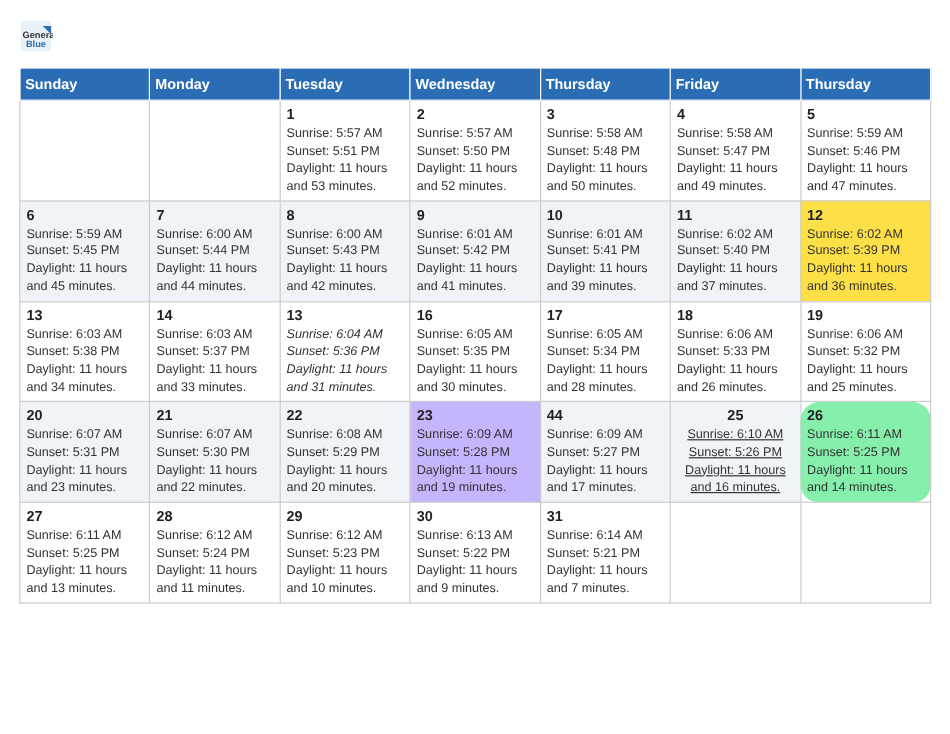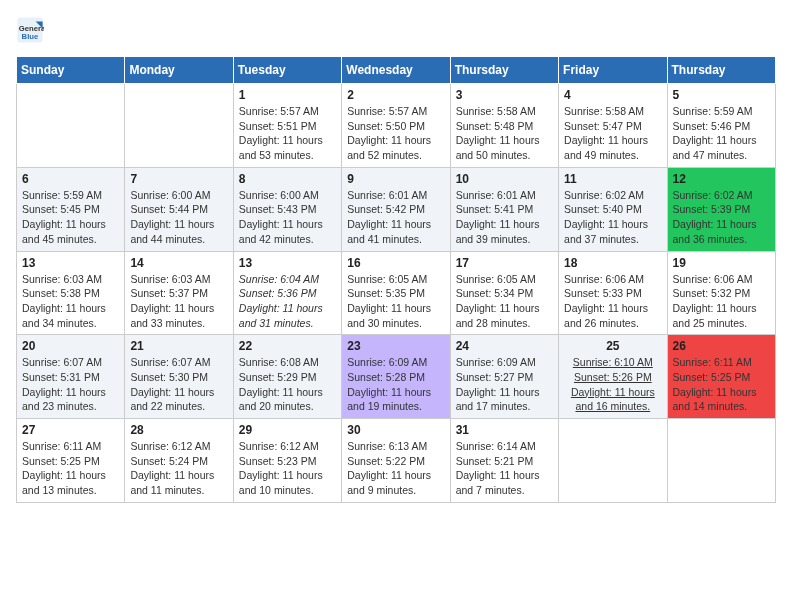--- a/index.html
+++ b/index.html
@@ -178,21 +178,21 @@
           <div class="day-info" style="white-space: pre-line;">Sunrise: 6:01 AM
 Sunset: 5:41 PM
 Daylight: 11 hours and 39 minutes.</div>
         </td>
         <td style="background: rgb(240, 244, 248); margin-top: 40px;">
           <span class="day-number">11</span>
           <div class="day-info" style="white-space: pre-line;">Sunrise: 6:02 AM
 Sunset: 5:40 PM
 Daylight: 11 hours and 37 minutes.</div>
         </td>
-        <td style="background: #22c55e;">
+        <td style="background: #fde047;">
           <span class="day-number">12</span>
           <div class="day-info" style="white-space: pre-line;">Sunrise: 6:02 AM
 Sunset: 5:39 PM
 Daylight: 11 hours and 36 minutes.</div>
         </td>
       </tr>
       <tr>
         <td>
           <span class="day-number">13</span>
           <div class="day-info" style="white-space: pre-line;">Sunrise: 6:03 AM
@@ -255,32 +255,32 @@
 Sunset: 5:29 PM
 Daylight: 11 hours and 20 minutes.</div>
         </td>
         <td style="background: #c4b5fd;">
           <span class="day-number">23</span>
           <div class="day-info" style="white-space: pre-line;">Sunrise: 6:09 AM
 Sunset: 5:28 PM
 Daylight: 11 hours and 19 minutes.</div>
         </td>
         <td style="background: rgb(240, 244, 248);">
-          <span class="day-number">24</span>
+          <span class="day-number">44</span>
           <div class="day-info" style="white-space: pre-line;">Sunrise: 6:09 AM
 Sunset: 5:27 PM
 Daylight: 11 hours and 17 minutes.</div>
         </td>
         <td style="background: rgb(240, 244, 248); text-align: center;">
           <span class="day-number">25</span>
           <div class="day-info" style="white-space: pre-line; text-decoration: underline;">Sunrise: 6:10 AM
 Sunset: 5:26 PM
 Daylight: 11 hours and 16 minutes.</div>
         </td>
-        <td style="background: #ef4444;">
+        <td style="background: #86efac; border-radius: 16px;">
           <span class="day-number">26</span>
           <div class="day-info" style="white-space: pre-line;">Sunrise: 6:11 AM
 Sunset: 5:25 PM
 Daylight: 11 hours and 14 minutes.</div>
         </td>
       </tr>
       <tr>
         <td>
           <span class="day-number">27</span>
           <div class="day-info" style="white-space: pre-line;">Sunrise: 6:11 AM

